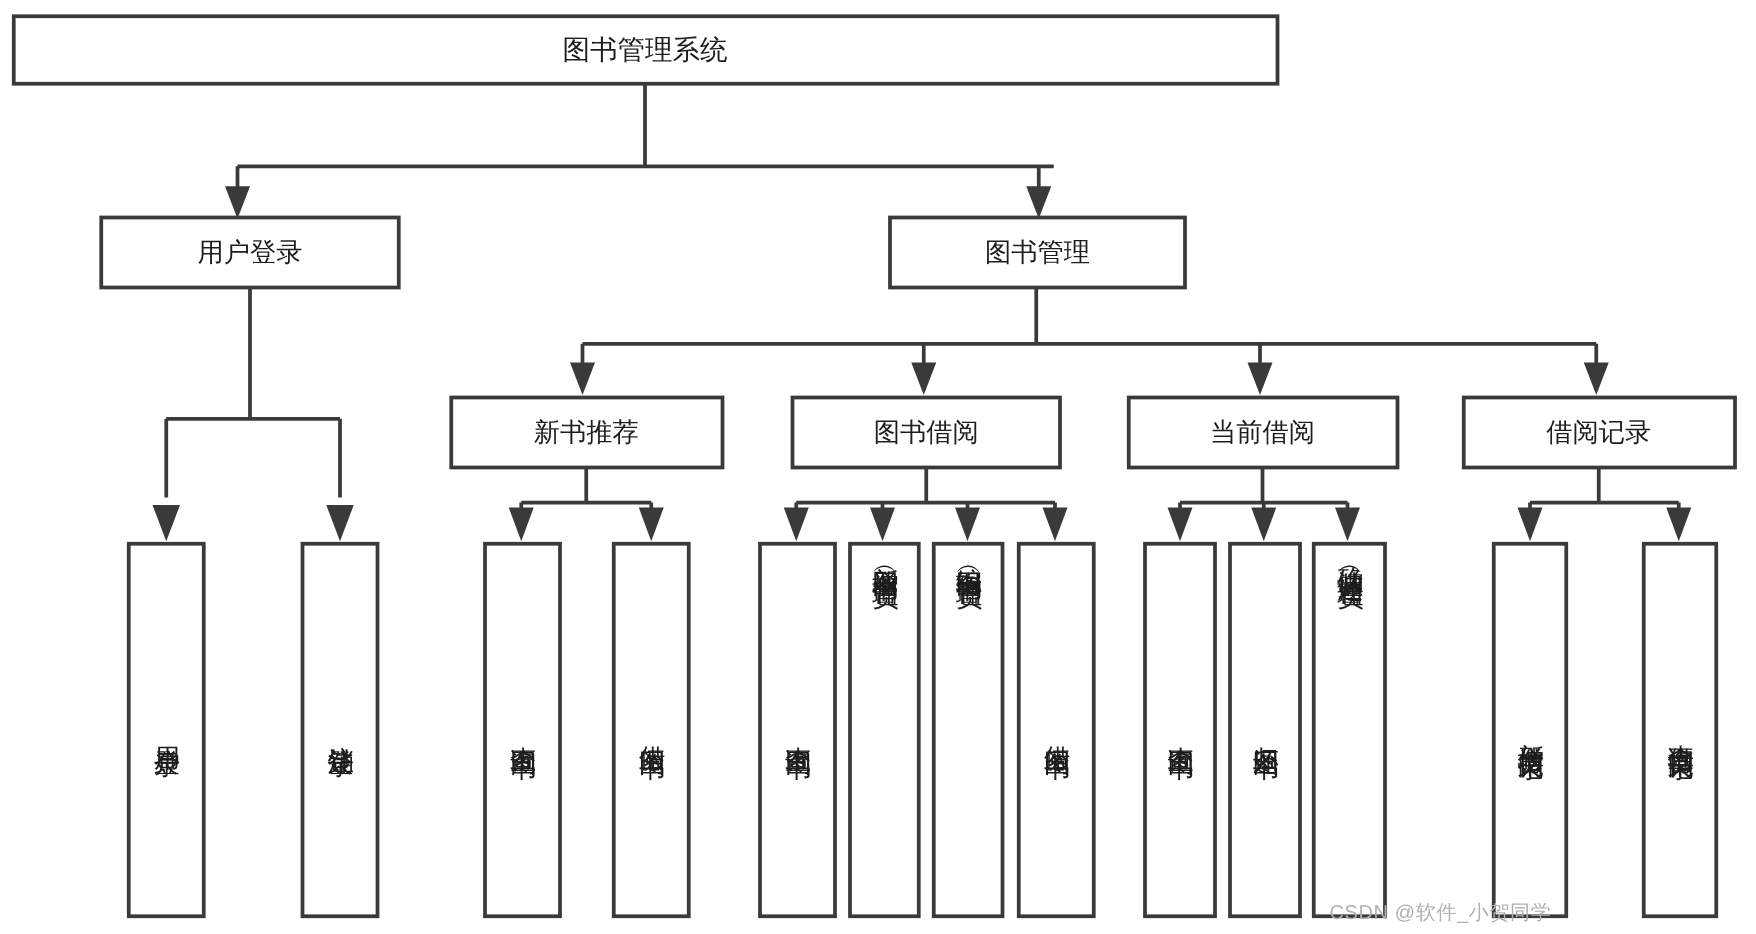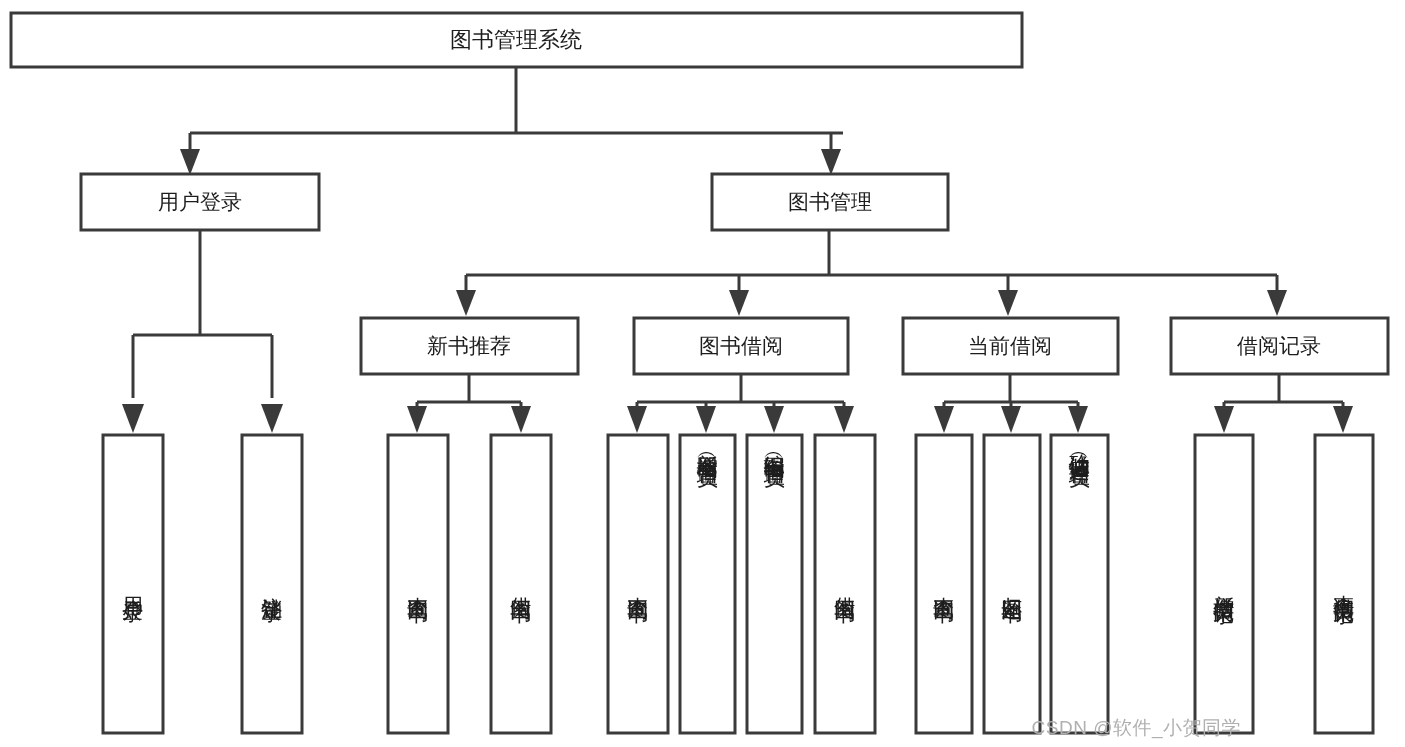--- a/index.html
+++ b/index.html
@@ -71,21 +71,21 @@
     letter-spacing: 2px;
     color: #1d1d1d;
     white-space: nowrap;
     text-align: center;
   }
   .watermark {
     position: absolute;
     right: 8px;
     bottom: 6px;
     font-family: "Liberation Sans", "DejaVu Sans", sans-serif;
-    font-size: 19px;
+    font-size: 16px;
     color: #b0b0b0;
     letter-spacing: 0.5px;
     white-space: nowrap;
   }
 </style>
 </head>
 <body>
 
 <div id="diagram-root">
 

